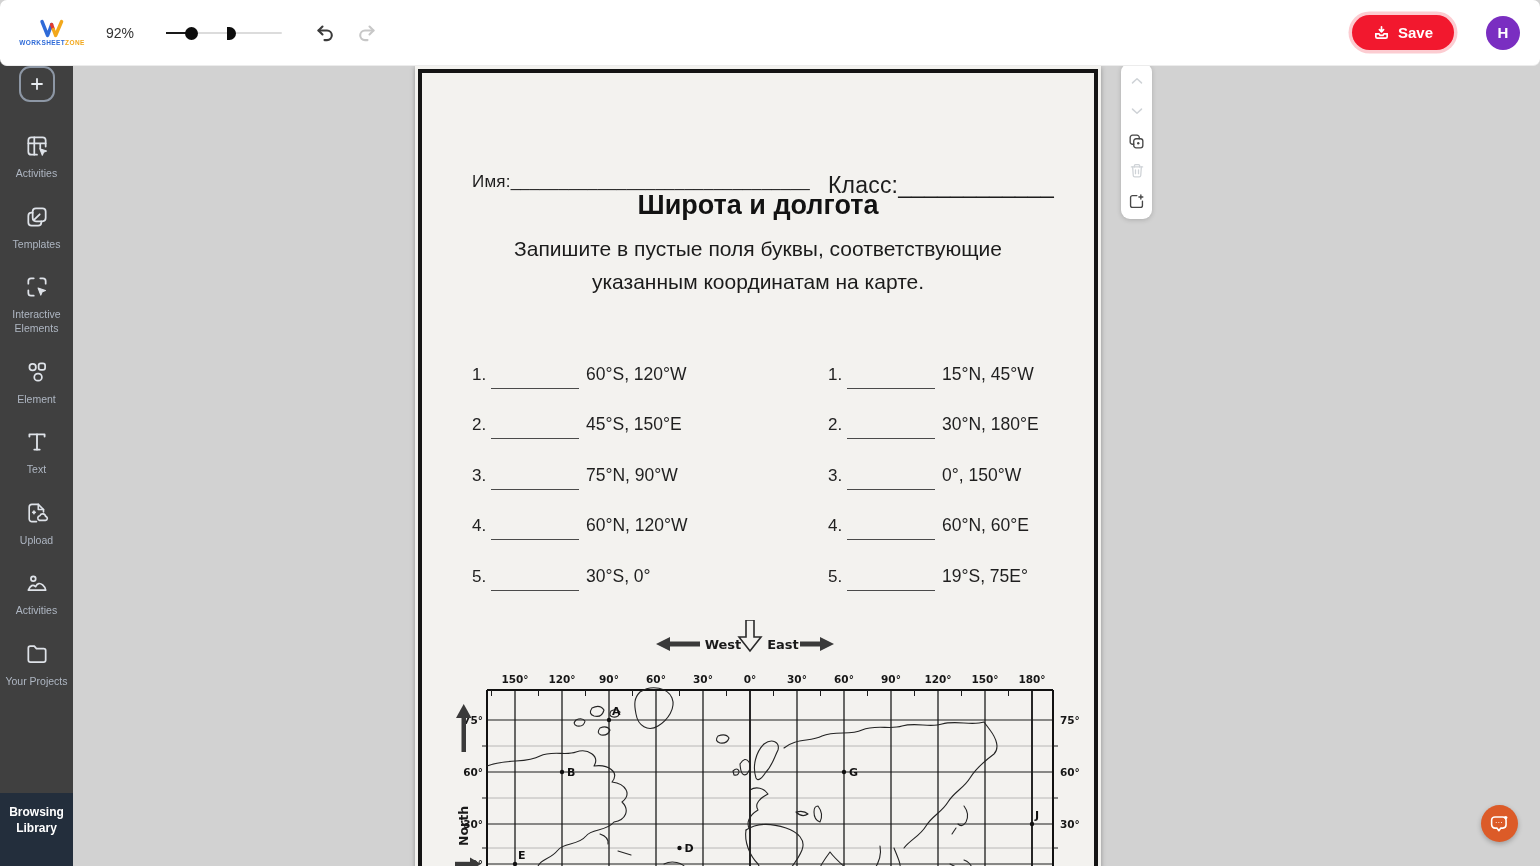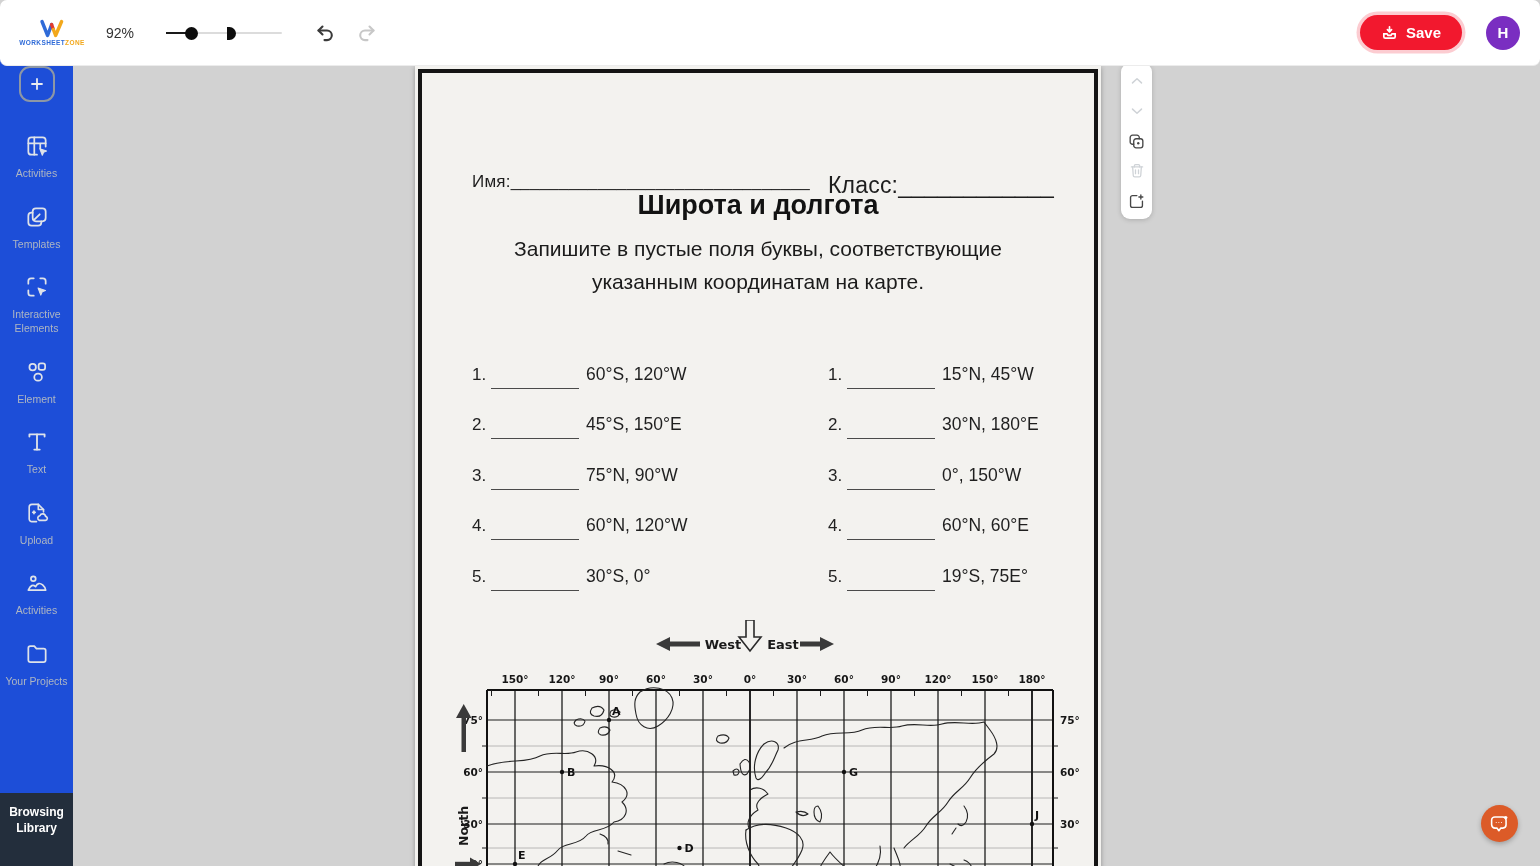--- a/index.html
+++ b/index.html
@@ -14,29 +14,29 @@
   .logo-brand { font-size:6.5px; font-weight:bold; letter-spacing:.4px; margin-top:1px; }
   .logo-brand .b1 { color:#2f6bd8; } .logo-brand .b2 { color:#f2a81c; }
   .zoom-label { font-size:14px; color:#333; margin-left:22px; width:36px; }
   .zoom-slider { position:relative; width:116px; height:14px; margin-left:24px; cursor:pointer; }
   .zoom-slider .track { position:absolute; top:6px; left:0; width:100%; height:2.5px; background:#dcdcdc; border-radius:2px; }
   .zoom-slider .track-active { position:absolute; top:6px; left:0; width:26px; height:2.5px; background:#1a1a1a; }
   .zoom-slider .knob { position:absolute; top:1px; left:19px; width:13px; height:13px; border-radius:50%; background:#0d0d0d; }
   .zoom-slider .knob-half { position:absolute; top:1px; left:61px; width:9px; height:13px; background:#0d0d0d; border-radius:0 7px 7px 0; }
   .undo-btn { margin-left:30px; } .redo-btn { margin-left:16px; }
   .icon-btn { background:none; border:none; cursor:pointer; display:flex; align-items:center; justify-content:center; padding:2px; }
-  .topbar-right { margin-left:auto; display:flex; align-items:center; gap:24px; }
+  .topbar-right { margin-left:auto; display:flex; align-items:center; gap:32px; }
   .save-btn { display:flex; align-items:center; gap:8px; background:#f2182e; color:#fff; border:none;
               font-size:15px; font-weight:bold; padding:9px 21px; border-radius:20px; cursor:pointer;
               box-shadow:0 0 0 3.5px rgba(242,24,46,.22); font-family:inherit; }
   .avatar { width:34px; height:34px; border-radius:50%; background:#7a2ec1; color:#fff; font-size:15px;
             font-weight:bold; display:flex; align-items:center; justify-content:center; cursor:pointer; }
 
   
-  .sidebar { position:fixed; top:50px; left:0; bottom:0; width:73px; background:#1d4ed8;
+  .sidebar { position:fixed; top:50px; left:0; bottom:0; width:73px; background:#404040;
              display:flex; flex-direction:column; align-items:center; padding-top:16px; z-index:20; }
   .add-btn { width:36px; height:36px; border:2px solid #8d97a5; border-radius:11px; background:none;
              color:#e8ecf1; display:flex; align-items:center; justify-content:center; cursor:pointer; margin-bottom:20px; }
   .nav { width:100%; display:flex; flex-direction:column; }
   .nav-item { width:100%; padding:11px 3px 12px; display:flex; flex-direction:column; align-items:center;
               gap:8px; color:#dfe3e9; cursor:pointer; }
   .nav-item .nav-label { font-size:10.5px; color:#aeb6c2; text-align:center; line-height:1.3; }
   .sidebar-footer { margin-top:auto; width:100%; background:#232e3c; padding:11px 4px 30px;
                     color:#fff; font-size:12px; font-weight:bold; text-align:center; line-height:1.35; cursor:pointer; }
 

